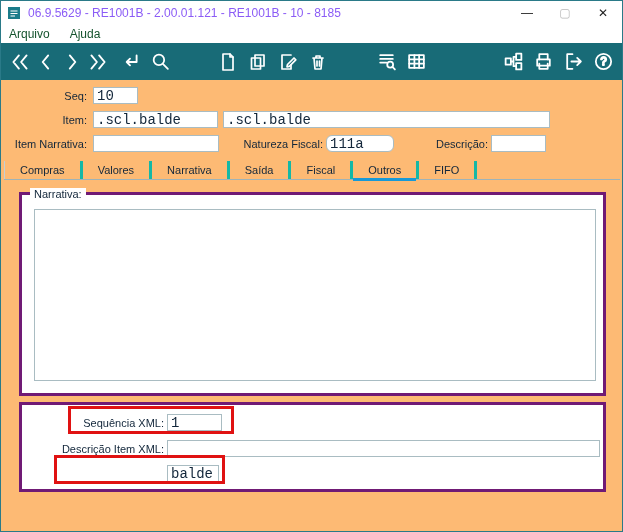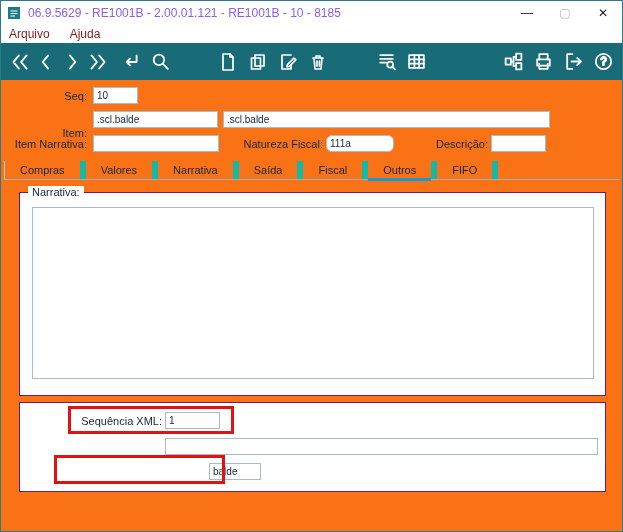--- a/index.html
+++ b/index.html
@@ -10,44 +10,44 @@
     color: #12263a;
   }
   
   .titlebar { height: 24px; display: flex; align-items: center; padding: 0 0 0 6px; background: #fff; }
   .app-icon { width: 14px; height: 14px; margin-right: 7px; flex: 0 0 auto; }
   .title { font-size: 12px; color: #8b5cf6; white-space: nowrap; }
   .win-controls { margin-left: auto; display: flex; height: 100%; }
   .win-btn { width: 38px; height: 100%; display: flex; align-items: center; justify-content: center; font-size: 12px; color: #222; cursor: default; }
   .win-btn.disabled { color: #b9b9b9; }
   
-  .menubar { height: 18px; display: flex; align-items: center; padding: 0 8px; gap: 20px; font-size: 12px; color: #7f1d1d; background: #fff; }
+  .menubar { height: 18px; display: flex; align-items: center; padding: 0 8px; gap: 20px; font-size: 12px; color: #14532d; background: #fff; }
   .menu-item { cursor: default; }
   
   .toolbar { height: 37px; background: #186b77; display: flex; align-items: center; padding: 0 6px; }
   .ti { width: 26px; height: 26px; display: flex; align-items: center; justify-content: center; flex: 0 0 auto; }
   .ti svg { display: block; }
   .ti svg * { stroke: #fff; fill: none; stroke-width: 1.7; stroke-linecap: round; stroke-linejoin: round; }
   .tb-gap { width: 42px; flex: 0 0 auto; }
   .tb-spring { flex: 1 1 auto; }
   
-  .content { position: relative; height: 451px; font-size: 11px; background: #f97316; padding-left: 12px; }
+  .content { position: relative; height: 451px; font-size: 11px; background: #fdba74; padding-left: 12px; }
   .flabel { position: absolute; text-align: right; color: #12263a; white-space: nowrap; }
   .field {
     position: absolute; height: 17px; border: 1px solid #a9bcc2; background: #fff;
-    font-family: Liberation Sans, sans-serif; font-size: 10px; color: #12263a;
+    font-family: Liberation Mono, monospace; font-size: 14px; color: #12263a;
     padding: 0 3px; outline: none;
   }
   
   .tabstrip { position: absolute; left: 3px; top: 80px; width: 616px; display: flex; align-items: flex-end; border-bottom: 1px solid #9eb3b8; height: 20px; }
-  .tab { padding: 3px 15px 3px; border-right: 6px solid #14b8a6; position: relative; cursor: default; color: #12263a; }
+  .tab { padding: 3px 15px 3px; border-right: 3px solid #14b8a6; position: relative; cursor: default; color: #12263a; }
   .tab:first-child { border-left: 1px solid #c4cfd3; }
   .tab.active::after { content: ""; position: absolute; left: 0; right: 0; bottom: -2px; height: 3px; background: #1899d6; }
   
-  .groupbox { position: absolute; border: 1px solid #701a75; background: #fff; }
+  .groupbox { position: absolute; border: 3px solid #701a75; background: #fff; }
   .legend { position: absolute; top: -7px; left: 8px; background: #fff; padding: 0 4px; color: #12263a; }
   
   .textarea { position: absolute; left: 12px; top: 14px; width: 562px; height: 172px; border: 1px solid #a9bcc2; background: #fff; }
   
   .annotation { position: absolute; border: 3px solid #e01212; background: transparent; pointer-events: none; z-index: 10; }
 </style>
 </head>
 <body>
 
 <div class="window">
@@ -175,21 +175,21 @@
           <text x="10" y="13.8" font-size="10.5" text-anchor="middle" fill="#fff" stroke="none" font-family="Liberation Sans, sans-serif">?</text>
         </svg>
     </span>
   </div>
 
   <div class="content">
 
     <label class="flabel" style="left:0;top:10px;width:86px">Seq:</label>
     <input class="field" style="left: 92px; top: 7px; width: 45px;" readonly="" value="10">
 
-    <label class="flabel" style="left:0;top:47px;width:86px">Item:</label>
+    <label class="flabel" style="left:0;top:34px;width:86px">Item:</label>
     <input class="field" style="left: 92px; top: 31px; width: 125px;" readonly="" value=".scl.balde">
     <input class="field" style="left: 222px; top: 31px; width: 327px;" readonly="" value=".scl.balde">
 
     <label class="flabel" style="left:0;top:58px;width:86px">Item Narrativa:</label>
     <input class="field" style="left: 92px; top: 55px; width: 126px;" readonly="" value="">
     <label class="flabel" style="left:235px;top:58px;width:87px">Natureza Fiscal:</label>
     <input class="field" style="left: 325px; top: 55px; width: 68px; border-radius: 6px;" readonly="" value="111a">
     <label class="flabel" style="left:420px;top:58px;width:67px">Descrição:</label>
     <input class="field" style="left: 490px; top: 55px; width: 55px;" readonly="" value="">
 
@@ -205,22 +205,23 @@
 
     <div class="groupbox" style="left:18px;top:112px;width:587px;height:204px">
       <span class="legend">Narrativa:</span>
       <div class="textarea"></div>
     </div>
 
     <div class="groupbox" style="left:18px;top:322px;width:587px;height:90px">
       <label class="flabel" style="left:0;top:12px;width:142px">Sequência XML:</label>
       <input class="field" style="left: 145px; top: 9px; width: 55px;" readonly="" value="1">
 
+      <label class="flabel" style="left:0;top:38px;width:142px">Descrição Item XML:</label>
       <input class="field" style="left: 145px; top: 35px; width: 433px;" readonly="" value="">
 
-      <input class="field" style="left: 145px; top: 60px; width: 52px; margin-left: 44px;" readonly="" value="balde">
+      <input class="field" style="left: 145px; top: 60px; width: 52px;" readonly="" value="balde">
     </div>
 
     <div class="annotation" style="left:67px;top:326px;width:166px;height:28px"></div>
     <div class="annotation" style="left:53px;top:375px;width:171px;height:29px"></div>
 
   </div>
 </div>
 
 </body></html>

